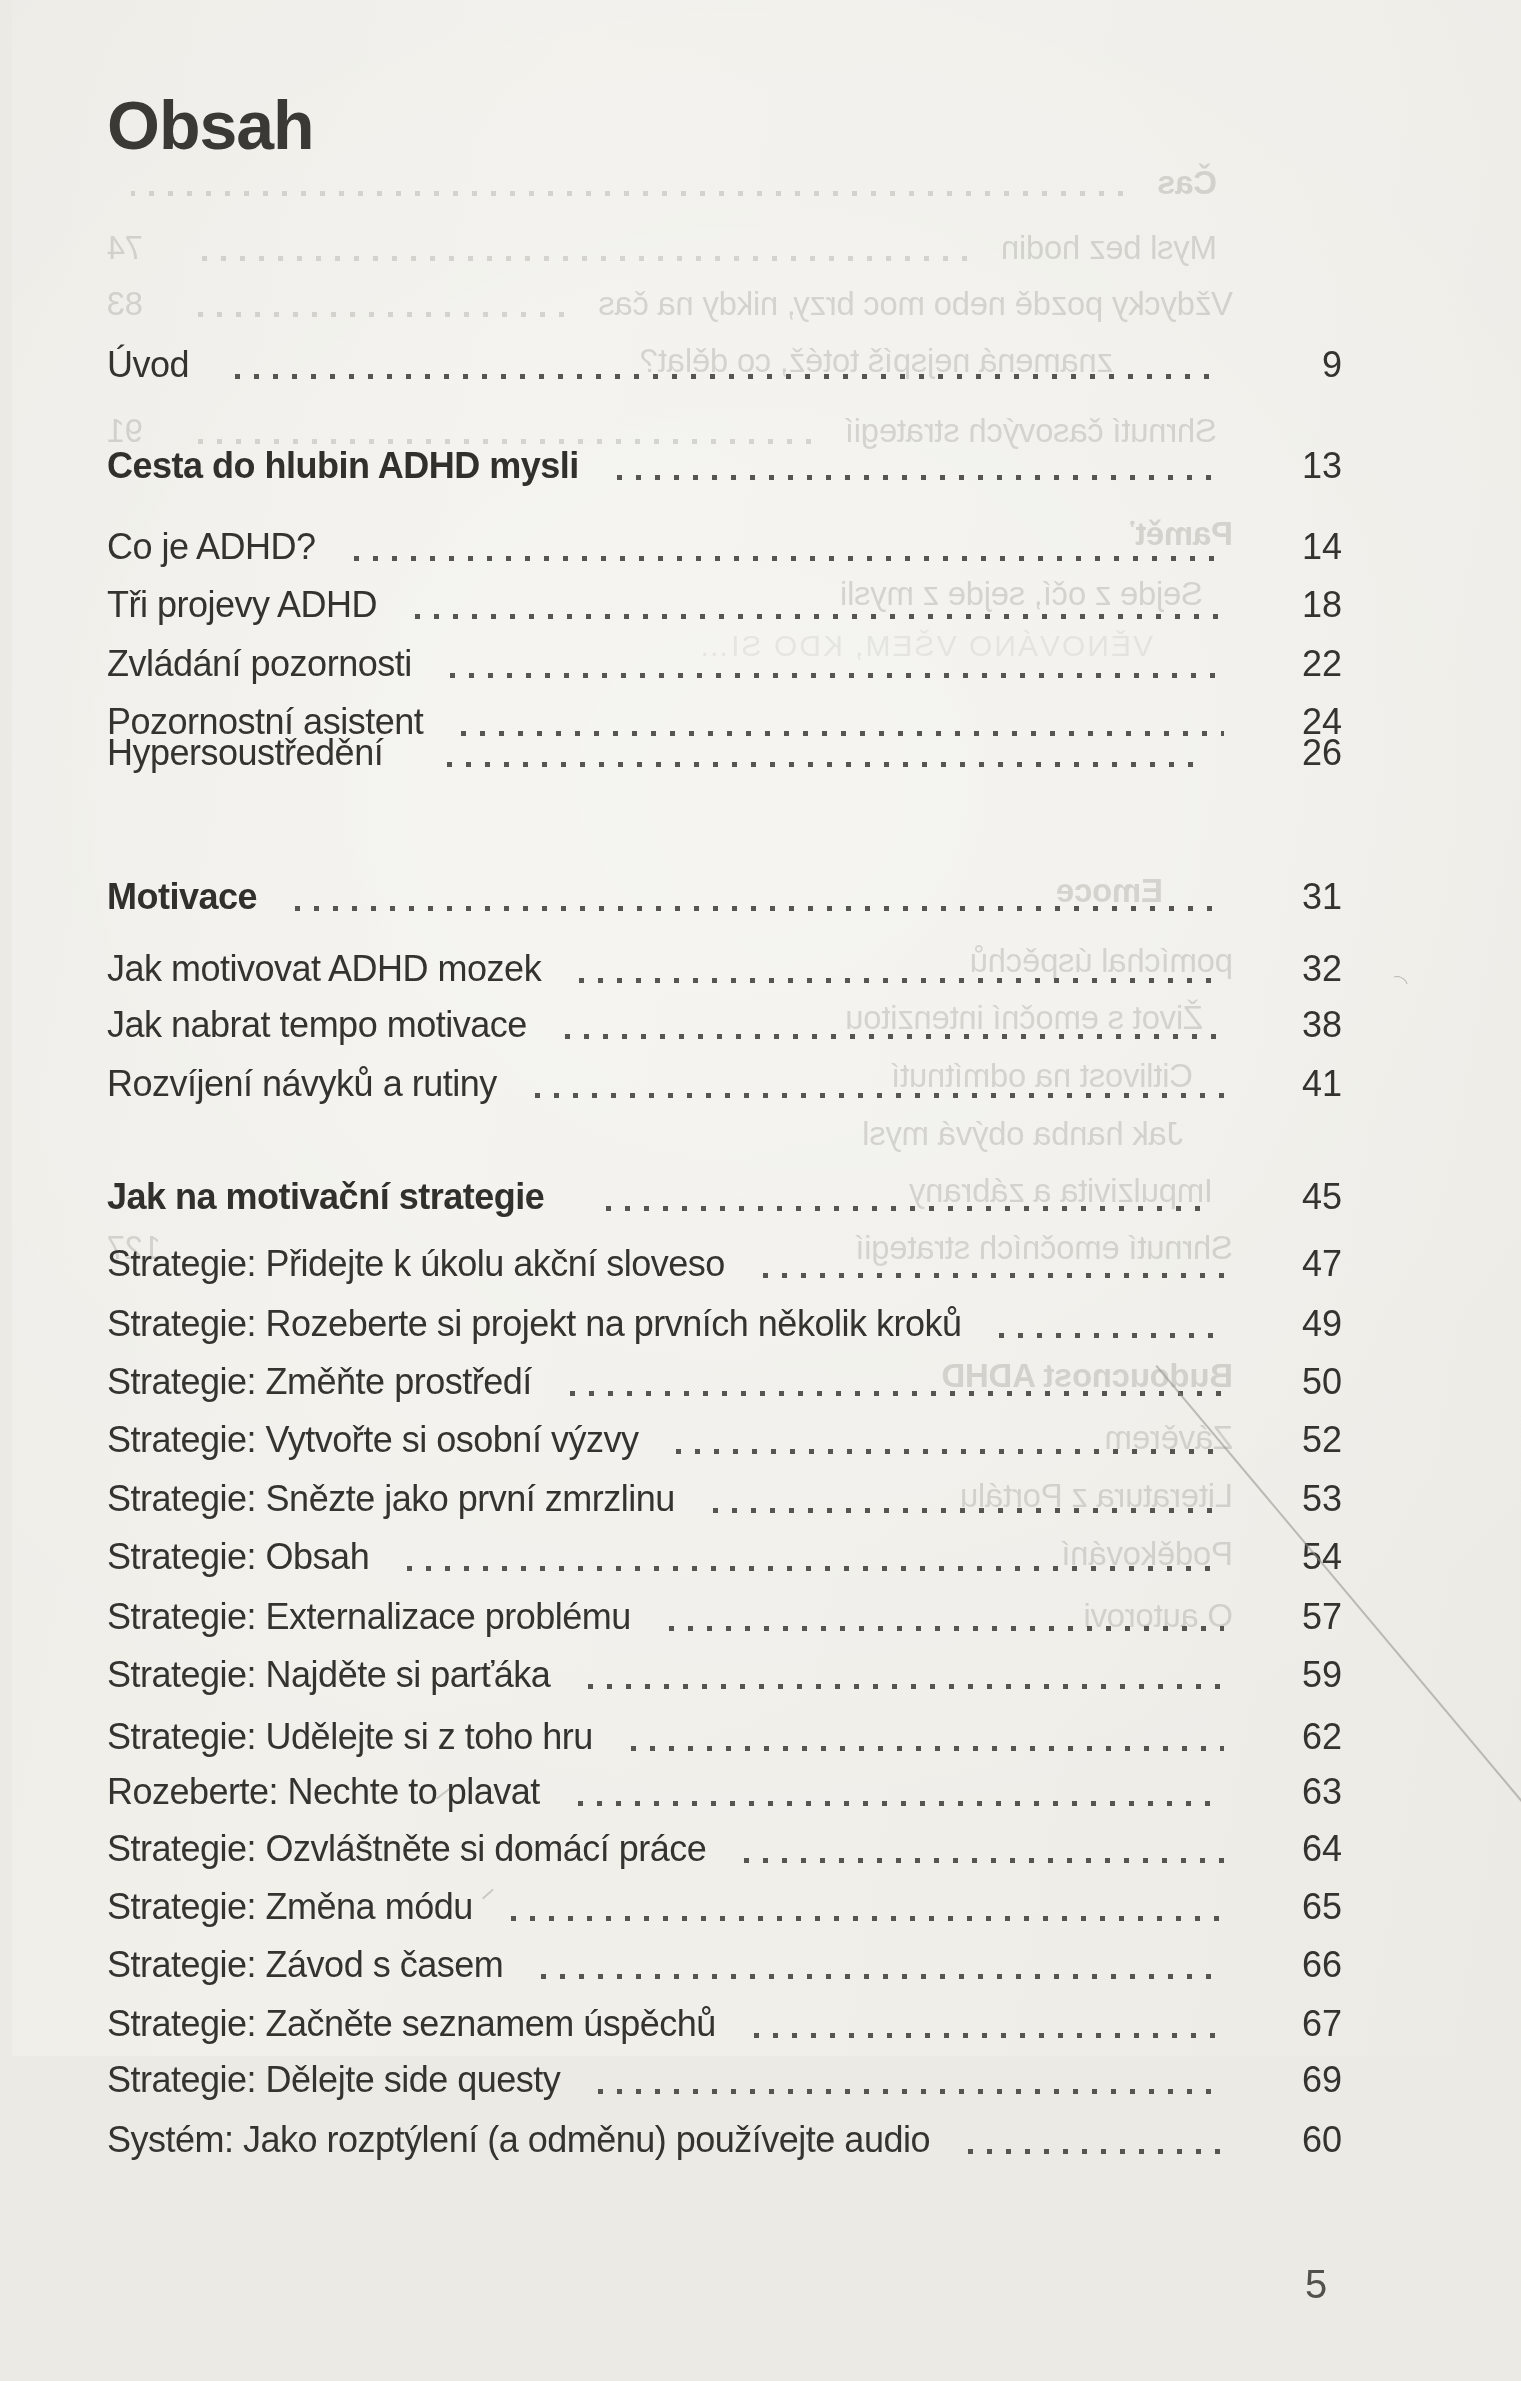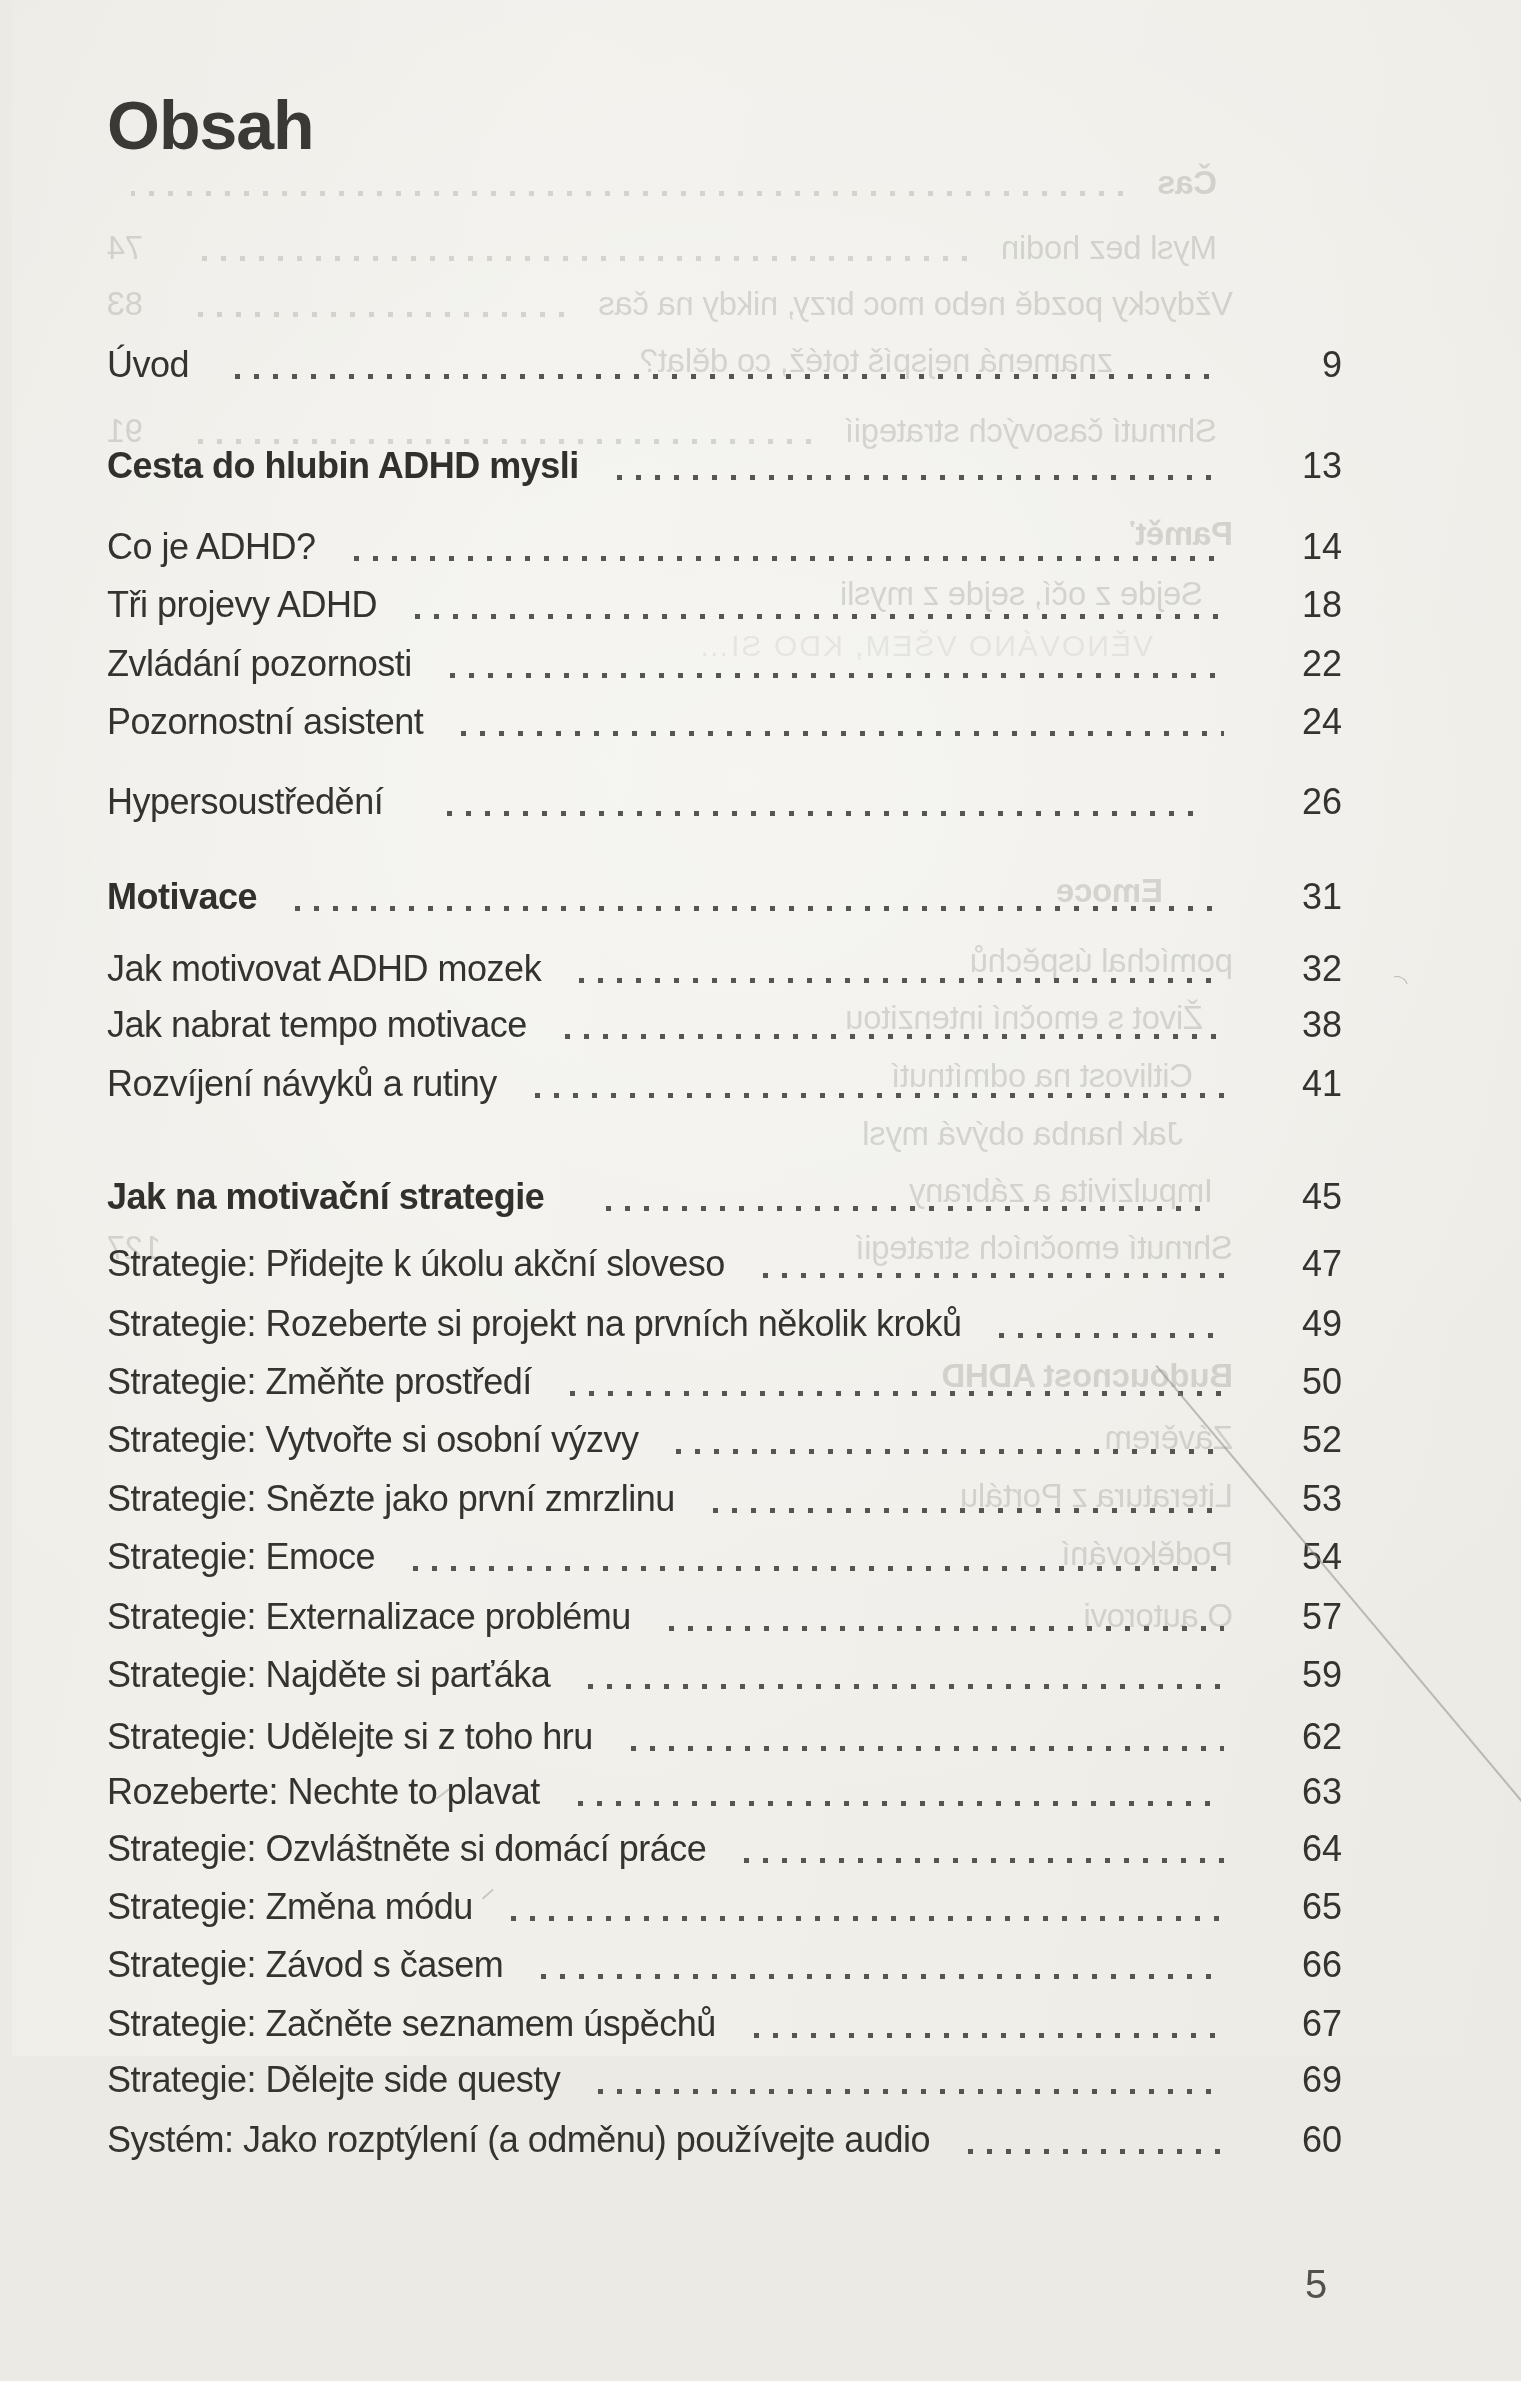--- a/index.html
+++ b/index.html
@@ -172,21 +172,21 @@
       <div class="row" style="top: 642px;">
         <span class="lbl">Zvládání pozornosti</span>
         <span class="leader"></span>
         <span class="pg">22</span>
       </div>
       <div class="row" style="top: 700px;">
         <span class="lbl">Pozornostní asistent</span>
         <span class="leader"></span>
         <span class="pg">24</span>
       </div>
-      <div class="row" style="top: 780px; gap: 26px;">
+      <div class="row" style="top: 731px; gap: 26px;">
         <span class="lbl">Hypersoustředění</span>
         <span class="leader"></span>
         <span class="pg">26</span>
       </div>
       <div class="row bold" style="top: 875px;">
         <span class="lbl">Motivace</span>
         <span class="leader"></span>
         <span class="pg">31</span>
       </div>
       <div class="row" style="top: 947px;">
@@ -228,21 +228,21 @@
         <span class="lbl">Strategie: Vytvořte si osobní výzvy</span>
         <span class="leader"></span>
         <span class="pg">52</span>
       </div>
       <div class="row" style="top: 1477px;">
         <span class="lbl">Strategie: Snězte jako první zmrzlinu</span>
         <span class="leader"></span>
         <span class="pg">53</span>
       </div>
       <div class="row" style="top: 1535px;">
-        <span class="lbl">Strategie: Emoce</span>
+        <span class="lbl">Strategie: Obsah</span>
         <span class="leader"></span>
         <span class="pg">54</span>
       </div>
       <div class="row" style="top: 1595px;">
         <span class="lbl">Strategie: Externalizace problému</span>
         <span class="leader"></span>
         <span class="pg">57</span>
       </div>
       <div class="row" style="top: 1653px;">
         <span class="lbl">Strategie: Najděte si parťáka</span>

